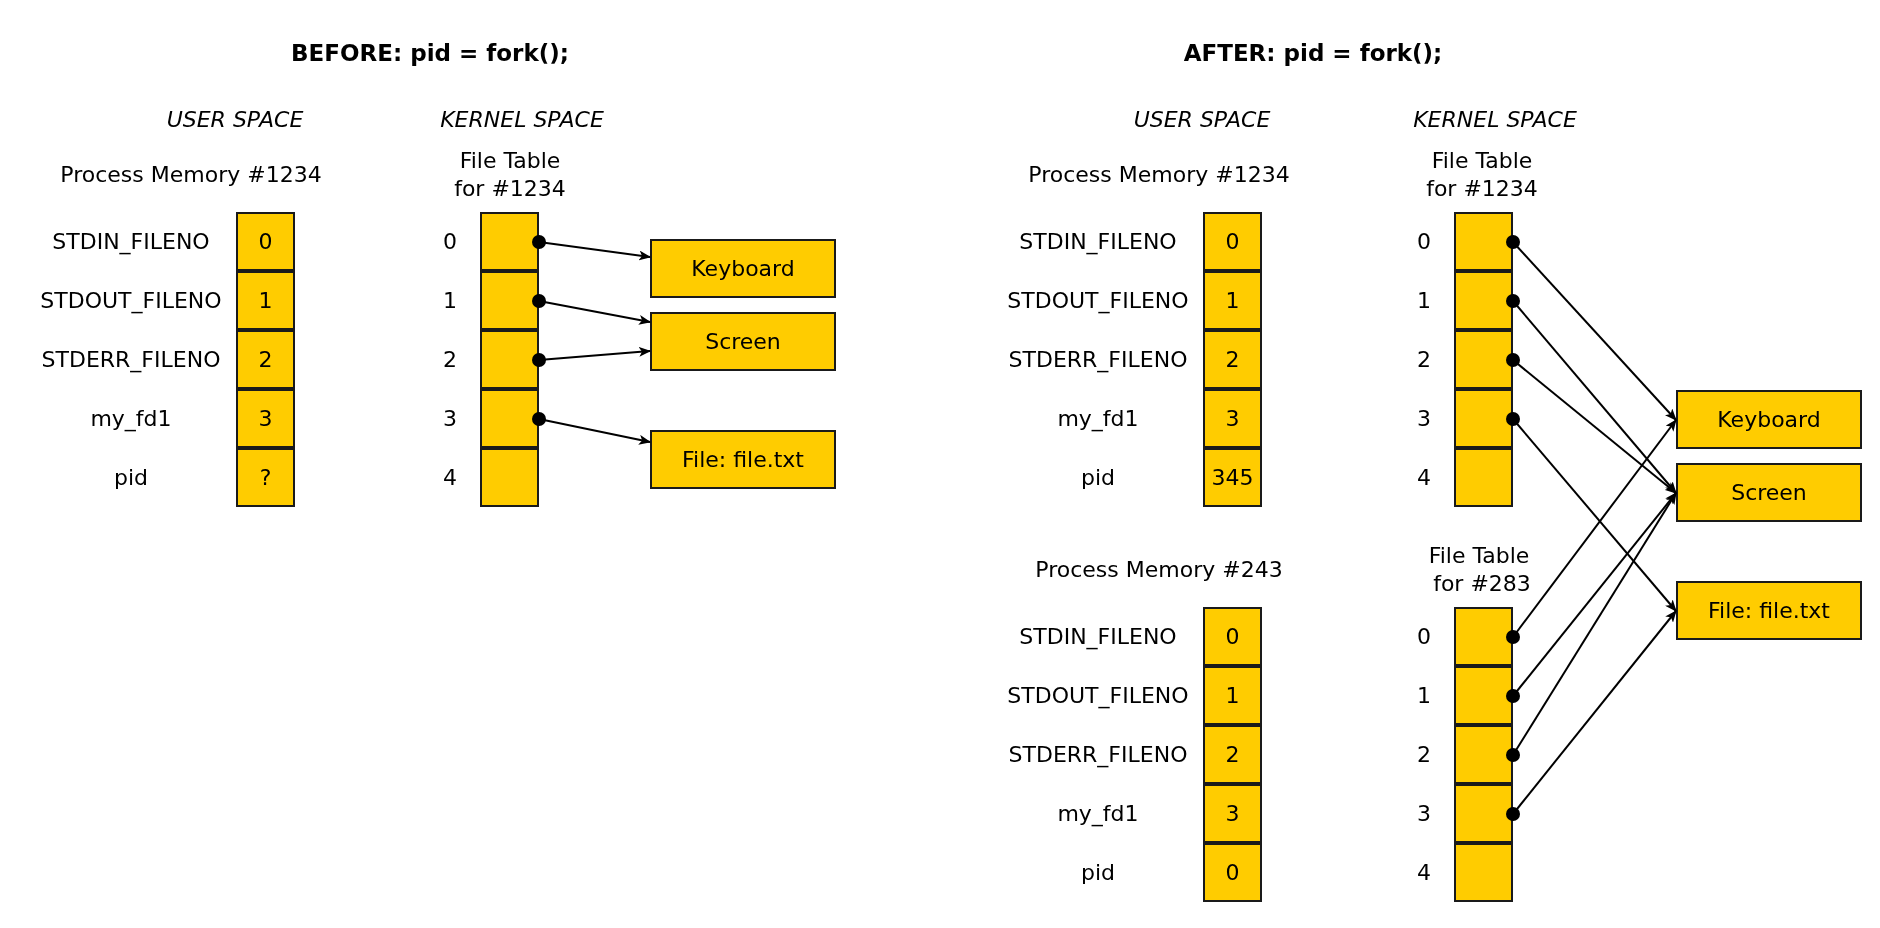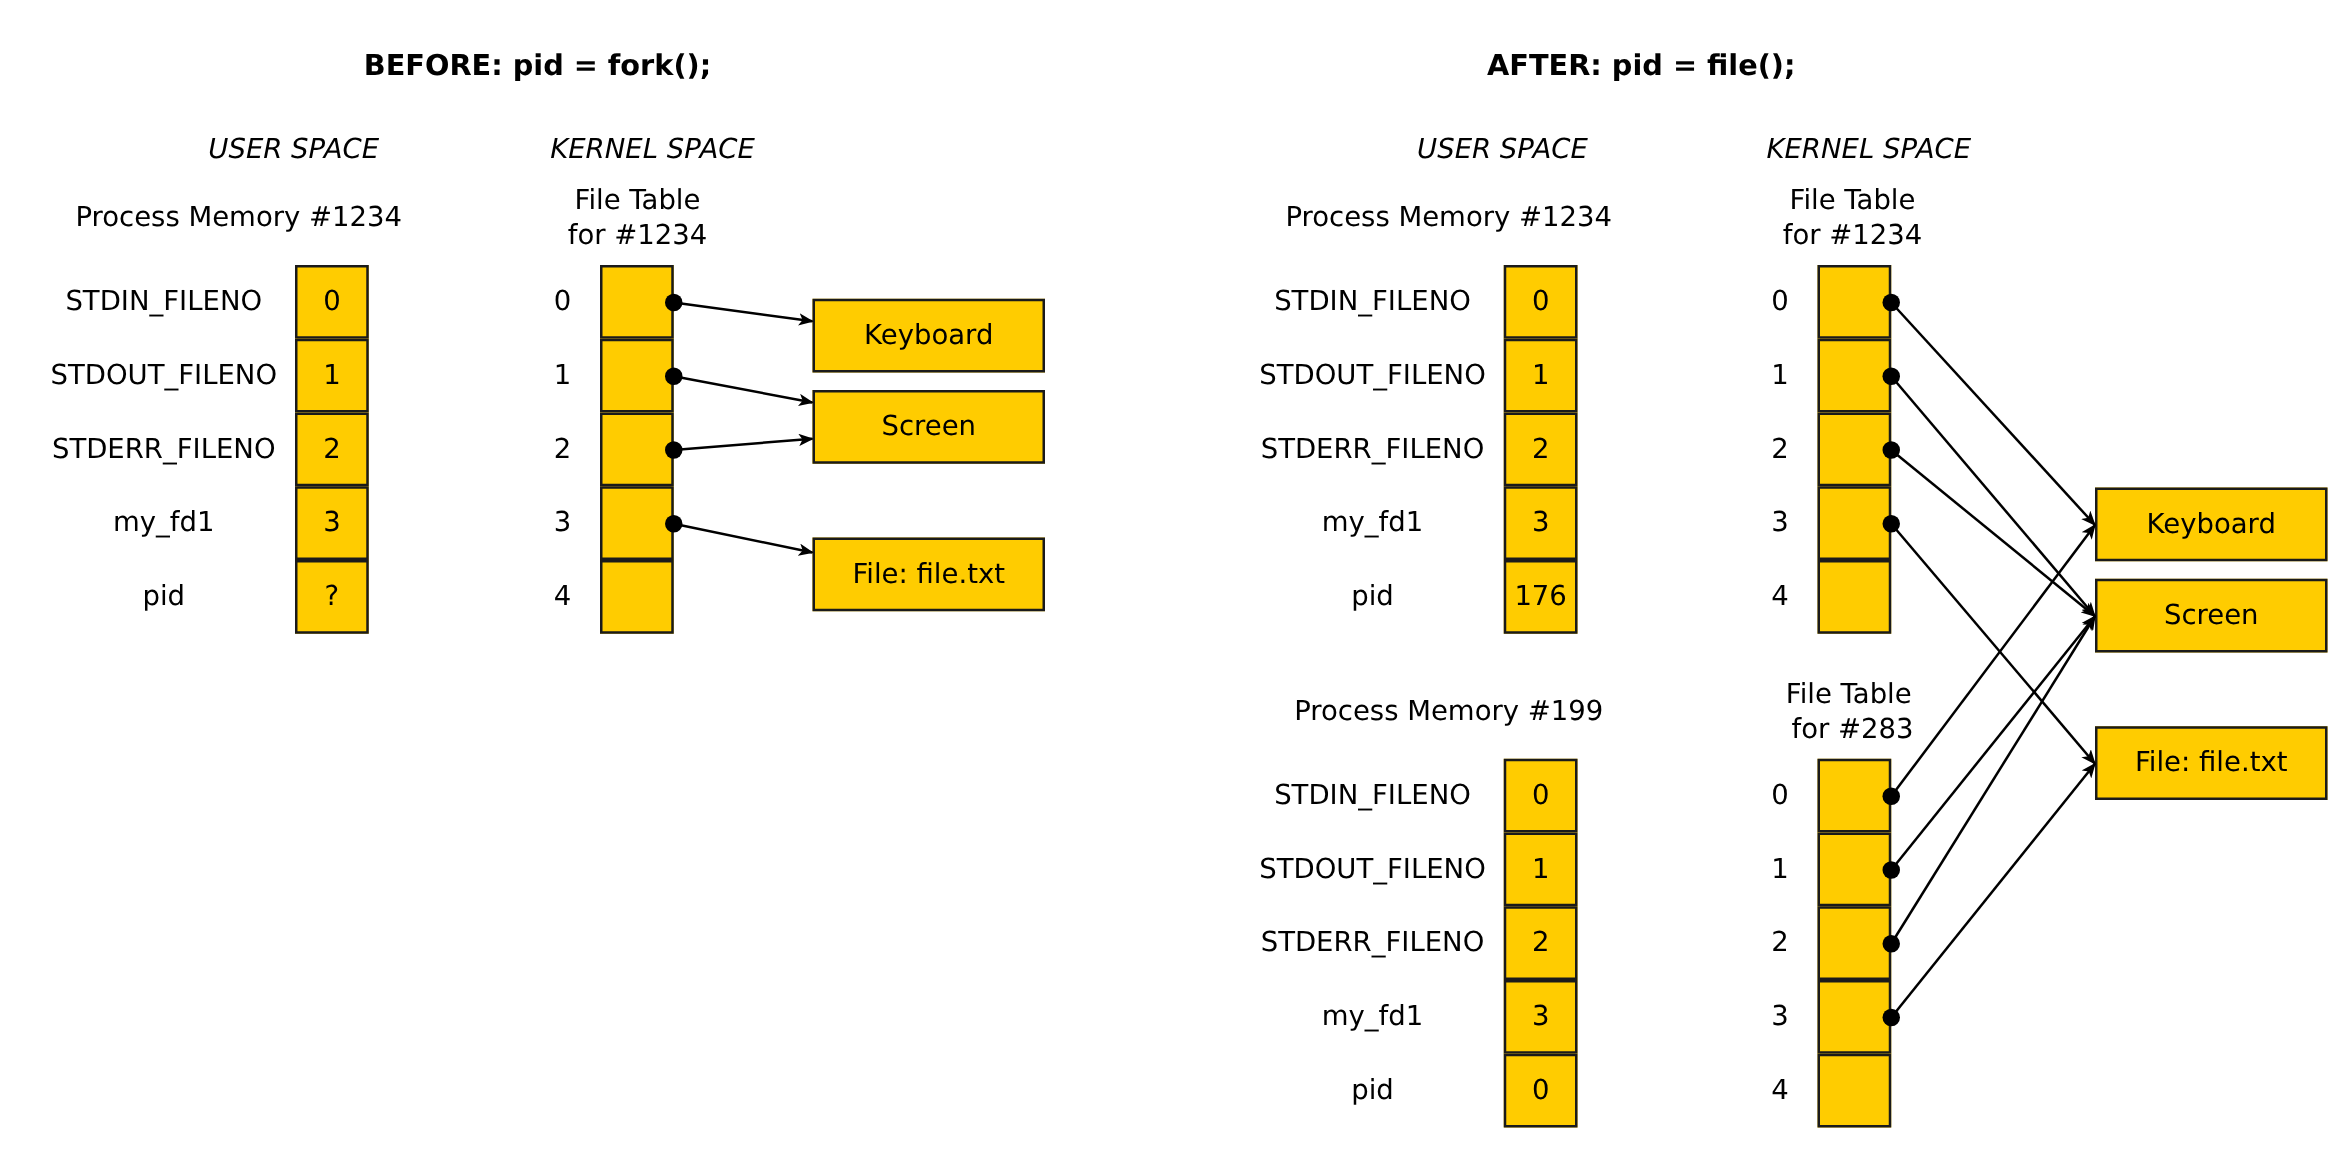--- a/index.html
+++ b/index.html
@@ -90,55 +90,55 @@
     </div>
 
     <div>
       <div class="res" style="left:650px;top:239px">Keyboard</div>
       <div class="res" style="left:650px;top:312px">Screen</div>
       <div class="res" style="left:650px;top:430px">File: file.txt</div>
     </div>
   </div>
 
   <div>
-    <div class="lbl title center" style="left:1313px;top:40px">AFTER: pid = file();</div>
+    <div class="lbl title center" style="left:1313px;top:40px">AFTER: pid = fork();</div>
     <div class="lbl space center" style="left:1202px;top:107px">USER SPACE</div>
     <div class="lbl space center" style="left:1495px;top:107px">KERNEL SPACE</div>
 
     <div class="lbl center" style="left:1159px;top:162px">Process Memory #1234</div>
     <div class="lbl center" style="left:1482px;top:148px">File Table</div>
     <div class="lbl center" style="left:1482px;top:176px">for #1234</div>
 
     <div>
       <div class="lbl center" style="left:1098px;top:229px">STDIN_FILENO</div>
       <div class="lbl center" style="left:1098px;top:288px">STDOUT_FILENO</div>
       <div class="lbl center" style="left:1098px;top:347px">STDERR_FILENO</div>
       <div class="lbl center" style="left:1098px;top:406px">my_fd1</div>
       <div class="lbl center" style="left:1098px;top:465px">pid</div>
       <div class="cell" style="left:1203px;top:212px">0</div>
       <div class="cell" style="left:1203px;top:271px">1</div>
       <div class="cell" style="left:1203px;top:330px">2</div>
       <div class="cell" style="left:1203px;top:389px">3</div>
-      <div class="cell" style="left:1203px;top:448px">176</div>
+      <div class="cell" style="left:1203px;top:448px">345</div>
     </div>
 
     <div>
       <div class="lbl center" style="left:1424px;top:229px">0</div>
       <div class="lbl center" style="left:1424px;top:288px">1</div>
       <div class="lbl center" style="left:1424px;top:347px">2</div>
       <div class="lbl center" style="left:1424px;top:406px">3</div>
       <div class="lbl center" style="left:1424px;top:465px">4</div>
       <div class="cell" style="left:1454px;top:212px"></div>
       <div class="cell" style="left:1454px;top:271px"></div>
       <div class="cell" style="left:1454px;top:330px"></div>
       <div class="cell" style="left:1454px;top:389px"></div>
       <div class="cell" style="left:1454px;top:448px"></div>
     </div>
 
-    <div class="lbl center" style="left:1159px;top:557px">Process Memory #199</div>
+    <div class="lbl center" style="left:1159px;top:557px">Process Memory #243</div>
     <div class="lbl center" style="left:1479px;top:543px">File Table</div>
     <div class="lbl center" style="left:1482px;top:571px">for #283</div>
 
     <div>
       <div class="lbl center" style="left:1098px;top:624px">STDIN_FILENO</div>
       <div class="lbl center" style="left:1098px;top:683px">STDOUT_FILENO</div>
       <div class="lbl center" style="left:1098px;top:742px">STDERR_FILENO</div>
       <div class="lbl center" style="left:1098px;top:801px">my_fd1</div>
       <div class="lbl center" style="left:1098px;top:860px">pid</div>
       <div class="cell" style="left:1203px;top:607px">0</div>

